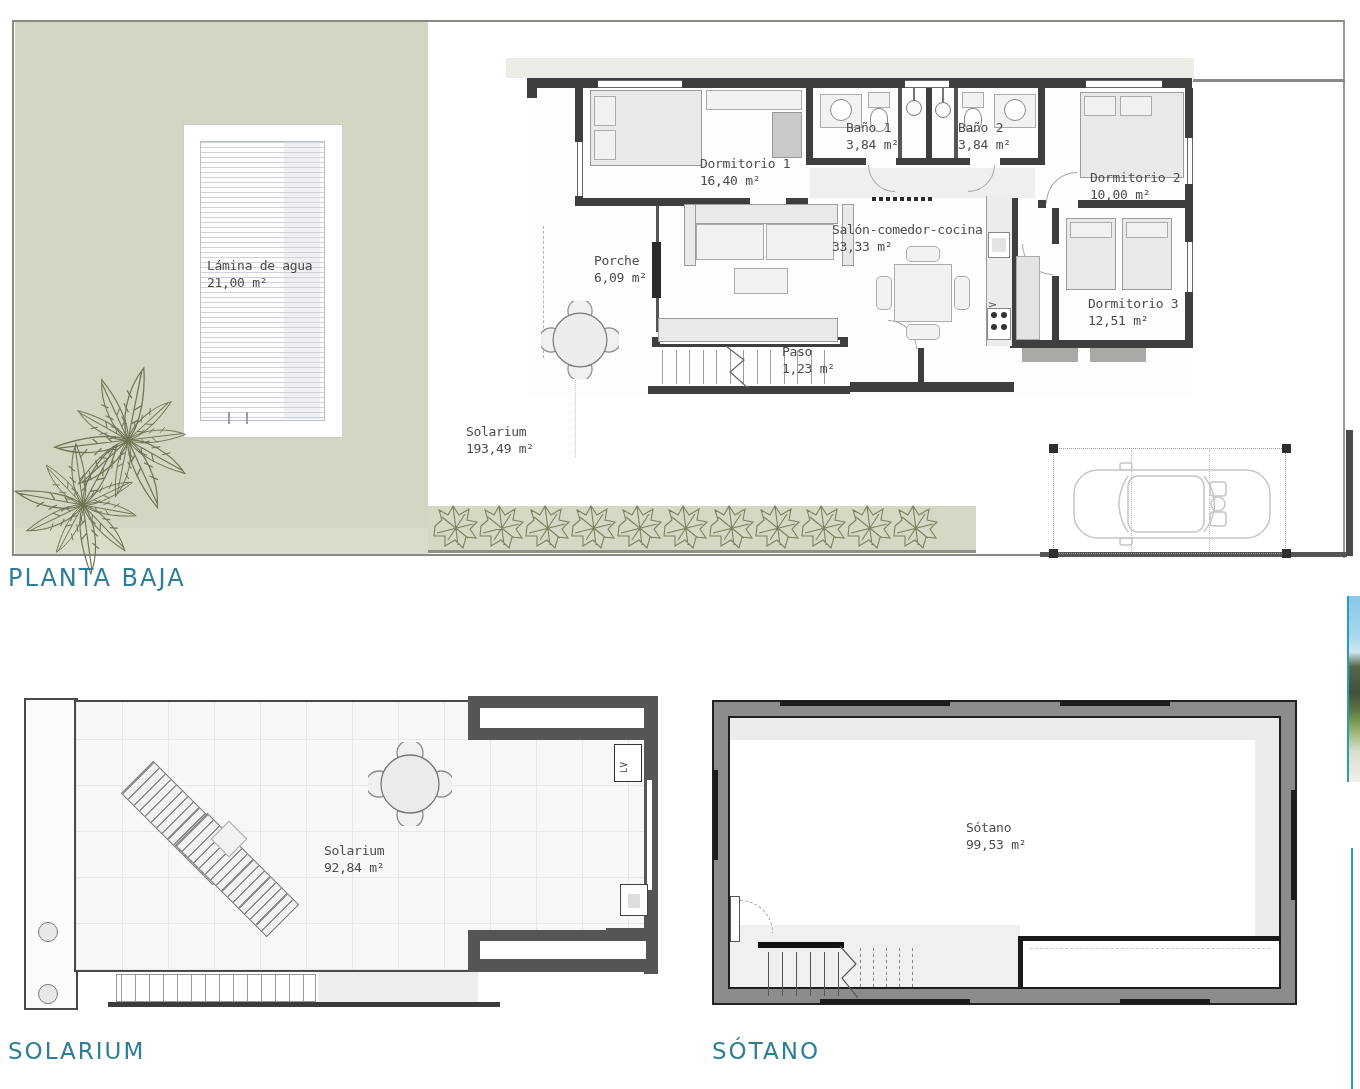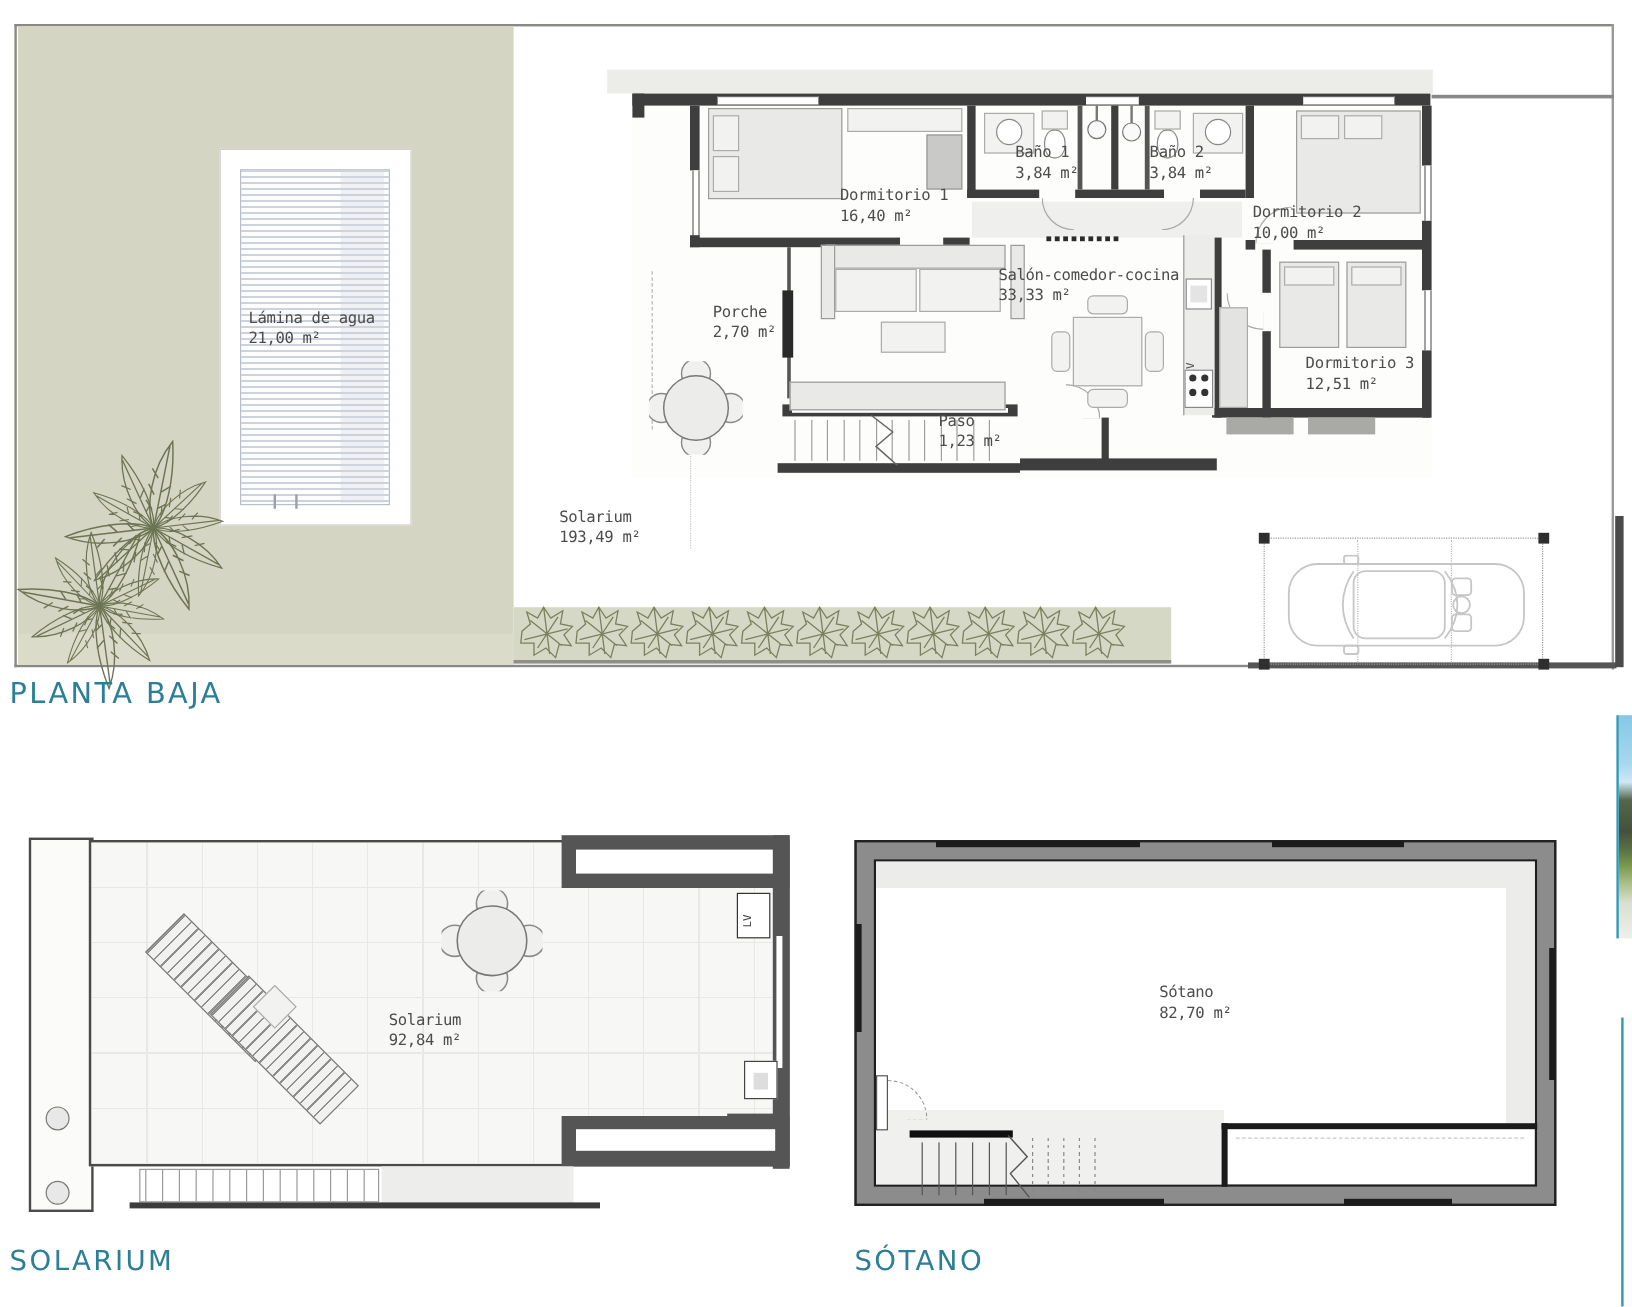--- a/index.html
+++ b/index.html
@@ -245,35 +245,35 @@
       <span>16,40 m²</span>
     </div>
   <div class="abs lbl" style="left:846px;top:120px">
       <span>Baño 1</span>
       <span>3,84 m²</span>
     </div>
   <div class="abs lbl" style="left:958px;top:120px">
       <span>Baño 2</span>
       <span>3,84 m²</span>
     </div>
-  <div class="abs lbl" style="left:1044px;top:170px">
+  <div class="abs lbl" style="left:1090px;top:170px">
       <span>Dormitorio 2</span>
       <span>10,00 m²</span>
     </div>
   <div class="abs lbl" style="left:832px;top:222px">
       <span>Salón-comedor-cocina</span>
       <span>33,33 m²</span>
     </div>
   <div class="abs lbl" style="left:1088px;top:296px">
       <span>Dormitorio 3</span>
       <span>12,51 m²</span>
     </div>
   <div class="abs lbl" style="left:594px;top:253px">
       <span>Porche</span>
-      <span>2,70 m²</span>
+      <span>6,09 m²</span>
     </div>
   <div class="abs lbl" style="left:782px;top:344px">
       <span>Paso</span>
       <span>1,23 m²</span>
     </div>
   <div class="abs lbl" style="left:466px;top:424px">
       <span>Solarium</span>
       <span>193,49 m²</span>
     </div>
 
@@ -387,20 +387,20 @@
       <div class="abs" style="left: 17px; top: 0px; width: 1px; height: 100%; background: repeating-linear-gradient(rgb(136, 136, 136) 0px, rgb(136, 136, 136) 3px, transparent 3px, transparent 6px);"></div>
       <div class="abs" style="left: 30px; top: 0px; width: 1px; height: 100%; background: repeating-linear-gradient(rgb(136, 136, 136) 0px, rgb(136, 136, 136) 3px, transparent 3px, transparent 6px);"></div>
       <div class="abs" style="left: 43px; top: 0px; width: 1px; height: 100%; background: repeating-linear-gradient(rgb(136, 136, 136) 0px, rgb(136, 136, 136) 3px, transparent 3px, transparent 6px);"></div>
       <div class="abs" style="left: 56px; top: 0px; width: 1px; height: 100%; background: repeating-linear-gradient(rgb(136, 136, 136) 0px, rgb(136, 136, 136) 3px, transparent 3px, transparent 6px);"></div>
     </div>
   <svg class="abs" style="left:838px;top:946px" width="24" height="52" viewBox="0 0 24 52">
     <polyline points="2,0 18,18 4,32 20,52" fill="none" stroke="#555" stroke-width="1.2"></polyline>
   </svg>
   <div class="abs lbl" style="left:966px;top:820px">
       <span>Sótano</span>
-      <span>82,70 m²</span>
+      <span>99,53 m²</span>
     </div>
   <div class="abs title" style="left:712px;top:1038px;font-size:23px;letter-spacing:2px">SÓTANO</div>
 
   <div class="abs" style="left:1347px;top:596px;width:13px;height:186px;border-left:2.5px solid #2e9ab3;background:linear-gradient(180deg,#86c8e6 0%,#a8d8ee 22%,#cfe8f4 30%,#55664a 38%,#45503c 52%,#5c6e43 60%,#7d9c50 68%,#a9bd87 75%,#d9e0cf 84%,#eef0ea 100%)"></div>
   <div class="abs" style="left:1351px;top:848px;width:9px;height:241px;background:#fcfcfc;border-left:2px solid #2e9ab3"></div>
 
 </div>
 
 </body></html>

